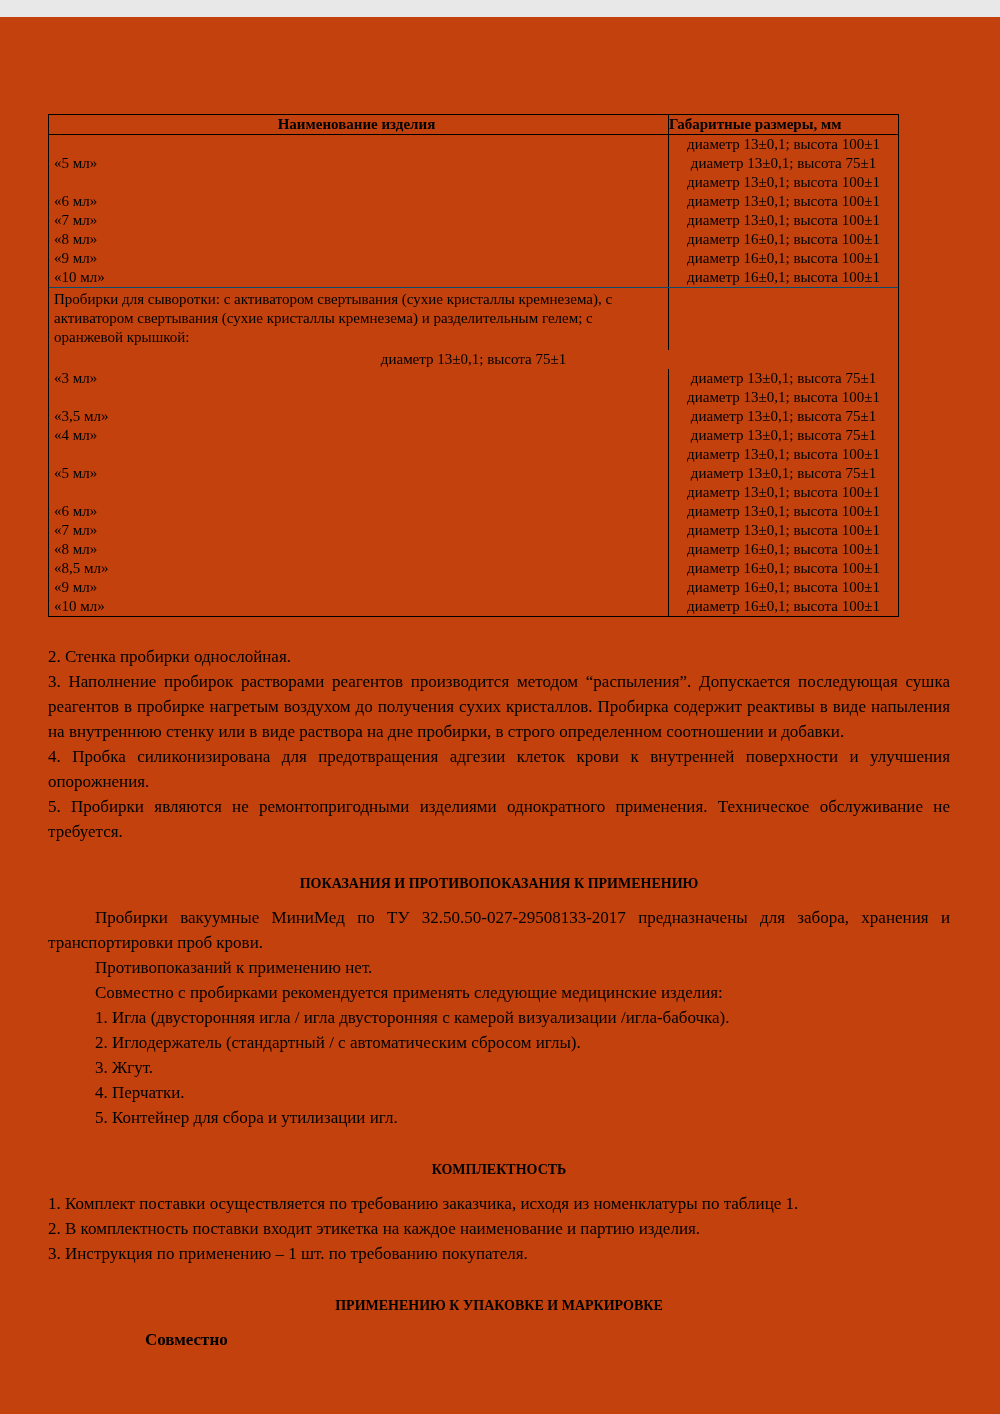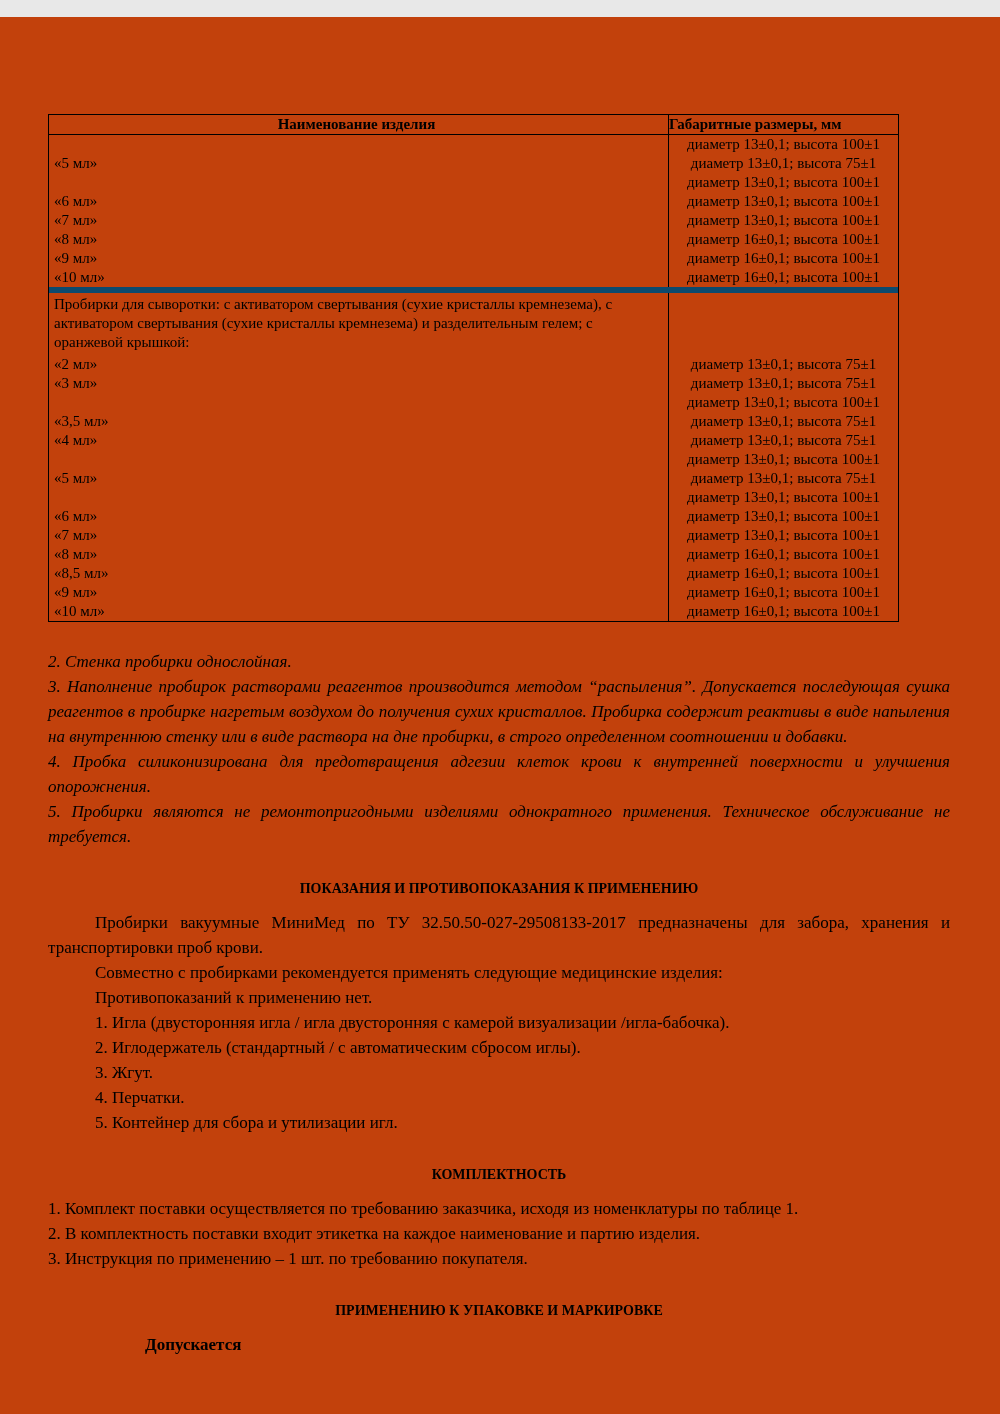--- a/index.html
+++ b/index.html
@@ -12,25 +12,25 @@
     overflow:hidden;
   }
   
   .tbl { border:1px solid #000; font-size:15px; line-height:19px; width:851px; }
   .thead { display:flex; font-weight:bold; border-bottom:1px solid #000; }
   .thead .tname { text-align:center; padding-left:0; }
   .thead .tsize { text-align:left; }
   .tname { width:620px; border-right:1px solid #000; padding:0 4px 0 5px; }
   .tsize { flex:1; text-align:center; }
   .tline { display:flex; align-items:stretch; min-height:19px; }
-  .tgroup2 { border-top:6px solid #0c4a6e; }
+  .tgroup2 { border-top:1px solid #0c4a6e; }
   .intro { padding-right:48px; padding-top:2px; padding-bottom:3px; }
   
   .bodytext { font-size:17px; line-height:25px; }
-  .construction { margin-top:27px;font-style:italic; }
+  .construction { margin-top:27px; }
   .p { text-align:justify; }
   .h { font-weight:bold; text-align:center; font-size:14px; margin:27px 0 9px; }
   .indent { text-indent:47px; }
   .li { margin-left:47px; }
   .sub { font-weight:bold; margin-left:97px; }
 </style>
 </head>
 <body>
 
 <div class="page">
@@ -74,21 +74,20 @@
           <div class="tsize">диаметр 16±0,1; высота 100±1</div>
         </div>
       </div>
     <div class="tgroup2">
       <div class="tline">
         <div class="tname intro">Пробирки для сыворотки: с активатором свертывания (сухие кристаллы кремнезема), с активатором свертывания (сухие кристаллы кремнезема) и разделительным гелем; с оранжевой крышкой:</div>
         <div class="tsize"></div>
       </div>
       <div>
           <div class="tline">
-            <div class="tname">«2 мл»</div>
             <div class="tsize">диаметр 13±0,1; высота 75±1</div>
           </div>
           <div class="tline">
             <div class="tname">«3 мл»</div>
             <div class="tsize">диаметр 13±0,1; высота 75±1</div>
           </div>
           <div class="tline">
             <div class="tname"></div>
             <div class="tsize">диаметр 13±0,1; высота 100±1</div>
           </div>
@@ -143,34 +142,34 @@
   <div class="bodytext construction">
     <div class="p">2. Стенка пробирки однослойная.</div>
     <div class="p">3. Наполнение пробирок растворами реагентов производится методом “распыления”. Допускается последующая сушка реагентов в пробирке нагретым воздухом до получения сухих кристаллов. Пробирка содержит реактивы в виде напыления на внутреннюю стенку или в виде раствора на дне пробирки, в строго определенном соотношении и добавки.</div>
     <div class="p">4. Пробка силиконизирована для предотвращения адгезии клеток крови к внутренней поверхности и улучшения опорожнения.</div>
     <div class="p">5. Пробирки являются не ремонтопригодными изделиями однократного применения. Техническое обслуживание не требуется.</div>
   </div>
 
   <div class="bodytext">
     <div class="h">ПОКАЗАНИЯ И ПРОТИВОПОКАЗАНИЯ К ПРИМЕНЕНИЮ</div>
     <div class="p indent">Пробирки вакуумные МиниМед по ТУ 32.50.50-027-29508133-2017 предназначены для забора, хранения и транспортировки проб крови.</div>
+    <div class="indent">Противопоказаний к применению нет.</div>
     <div class="indent">Совместно с пробирками рекомендуется применять следующие медицинские изделия:</div>
-    <div class="indent">Противопоказаний к применению нет.</div>
     <div class="li">1. Игла (двусторонняя игла / игла двусторонняя с камерой визуализации /игла-бабочка).</div>
     <div class="li">2. Иглодержатель (стандартный / с автоматическим сбросом иглы).</div>
     <div class="li">3. Жгут.</div>
     <div class="li">4. Перчатки.</div>
     <div class="li">5. Контейнер для сбора и утилизации игл.</div>
   </div>
 
   <div class="bodytext">
     <div class="h">КОМПЛЕКТНОСТЬ</div>
     <div class="p">1. Комплект поставки осуществляется по требованию заказчика, исходя из номенклатуры по таблице 1.</div>
     <div class="p">2. В комплектность поставки входит этикетка на каждое наименование и партию изделия.</div>
     <div class="p">3. Инструкция по применению – 1 шт. по требованию покупателя.</div>
   </div>
 
   <div class="bodytext">
     <div class="h">ПРИМЕНЕНИЮ К УПАКОВКЕ И МАРКИРОВКЕ</div>
-    <div class="sub">Допускается</div>
+    <div class="sub">Совместно</div>
   </div>
 
 </div>
 
 </body></html>

